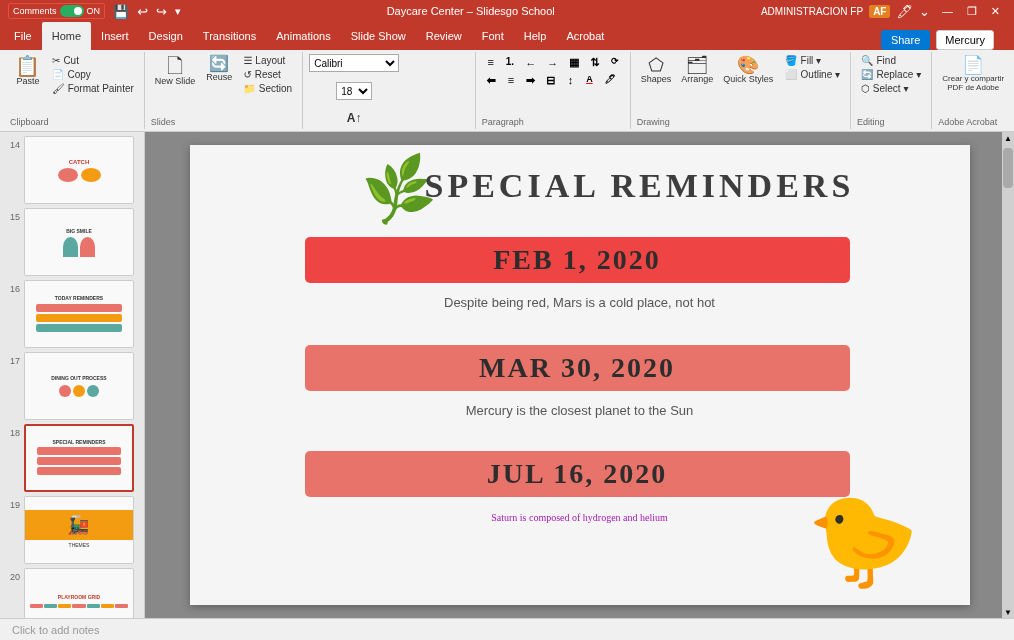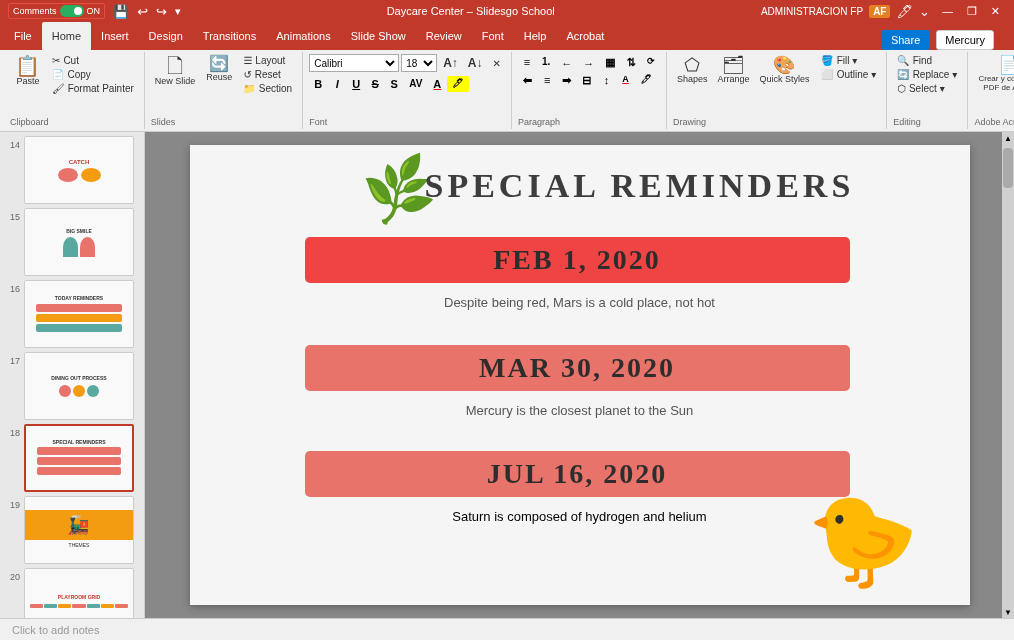--- a/index.html
+++ b/index.html
@@ -41,21 +41,21 @@
     }
     .ribbon-group { display: flex; flex-direction: column; align-items: flex-start; padding: 2px 6px; border-right: 1px solid #ccc; min-width: fit-content; }
     .ribbon-group-label { font-size: 9px; color: #666; margin-top: auto; padding-top: 2px; }
     .ribbon-group-content { display: flex; align-items: flex-start; gap: 2px; flex: 1; }
     .rb-btn { display: flex; flex-direction: column; align-items: center; justify-content: center; cursor: pointer; padding: 2px 4px; border-radius: 2px; font-size: 9px; color: #333; min-width: 36px; }
     .rb-btn .icon { font-size: 20px; line-height: 1; }
     .rb-btn-small { display: flex; align-items: center; cursor: pointer; padding: 1px 4px; border-radius: 2px; font-size: 10px; color: #333; gap: 3px; white-space: nowrap; }
     .rb-col { display: flex; flex-direction: column; gap: 1px; }
 
     
-    .font-row { display: flex; align-items: center; gap: 2px; margin-bottom: 2px; }
+    .font-row { display: flex; align-items: center; gap: 10px; margin-bottom: 2px; flex-direction: column; }
     .font-select { width: 90px; font-size: 10px; height: 18px; border: 1px solid #aaa; background: white; }
     .font-size-select { width: 36px; font-size: 10px; height: 18px; border: 1px solid #aaa; background: white; }
     .format-btns { display: flex; gap: 1px; }
     .fmt-btn { font-size: 11px; font-weight: bold; padding: 1px 4px; cursor: pointer; border-radius: 2px; border: 1px solid transparent; min-width: 18px; text-align: center; }
     .share-btn { background: #0078d4; color: white; border: none; border-radius: 2px; padding: 3px 10px; font-size: 11px; cursor: pointer; display: flex; align-items: center; gap: 3px; }
     .comments-btn { background: transparent; border: 1px solid #ccc; border-radius: 2px; padding: 3px 8px; font-size: 11px; cursor: pointer; display: flex; align-items: center; gap: 3px; }
 
     
     .main-area { display: flex; height: calc(640px - 22px - 28px - 82px - 22px); }
 
@@ -392,21 +392,21 @@
         <span style="font-size:28px;font-weight:900;color:#2d2d2d;letter-spacing:2px;font-family:Georgia,serif;">MAR 30, 2020</span>
       </div>
       <div style="position:absolute;top:256px;left:0;right:0;text-align:center;">
         <span style="font-size:13px;color:#555;font-family:Arial,sans-serif;">Mercury is the closest planet to the Sun</span>
       </div>
 
       <div style="position:absolute;top:306px;left:115px;right:120px;height:46px;background:#e8736a;border-radius:5px;display:flex;align-items:center;justify-content:center;">
         <span style="font-size:28px;font-weight:900;color:#2d2d2d;letter-spacing:2px;font-family:Georgia,serif;">JUL 16, 2020</span>
       </div>
       <div style="position:absolute;top:362px;left:0;right:0;text-align:center;">
-        <span style="font-size:13px;color:#000000;font-family:Liberation Sans, sans-serif;">Saturn is composed of hydrogen and helium</span>
+        <span style="font-size:10px;color:#a21caf;font-family:Liberation Serif, serif;">Saturn is composed of hydrogen and helium</span>
       </div>
 
       <div style="position:absolute;bottom:20px;right:50px;font-size:90px;line-height:1;font-family:'Segoe UI Emoji',sans-serif;">
         🐤
       </div>
 
     </div>
 
     <div style="position:absolute;right:0;top:0;bottom:0;width:12px;background:#d0d0d0;display:flex;flex-direction:column;align-items:center;">
       <div style="width:12px;height:12px;display:flex;align-items:center;justify-content:center;font-size:8px;cursor:pointer;">▲</div>

